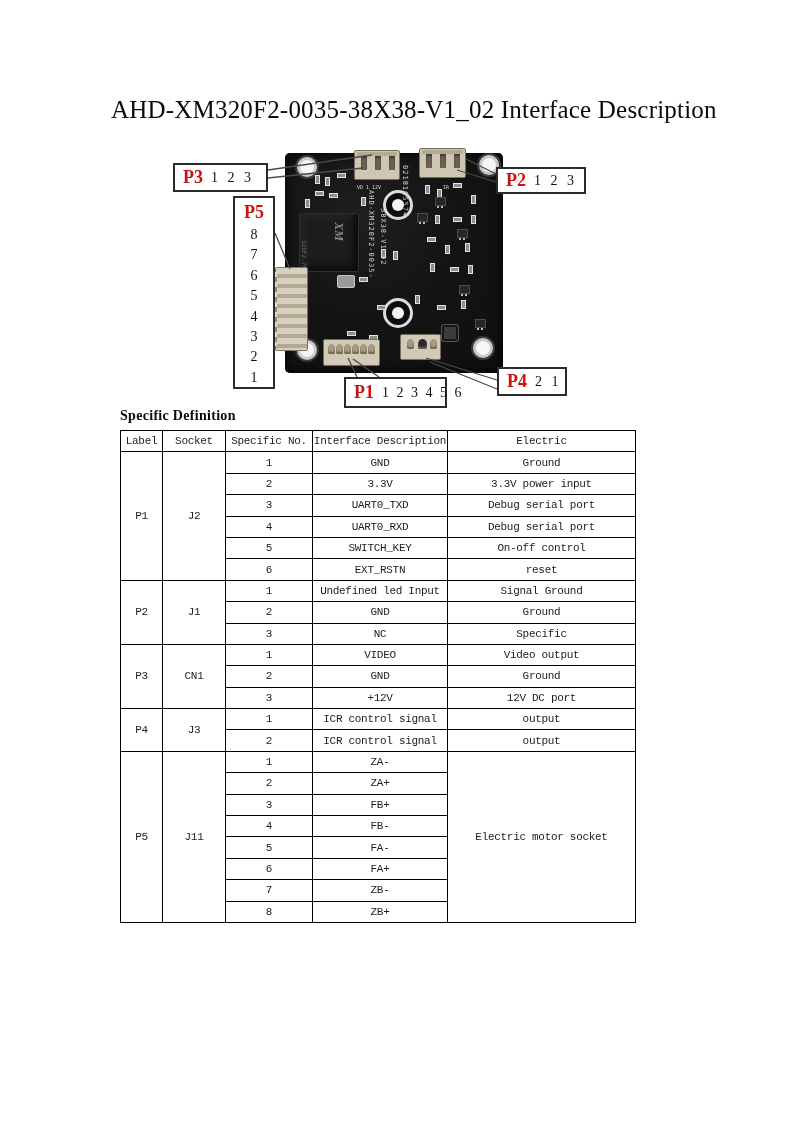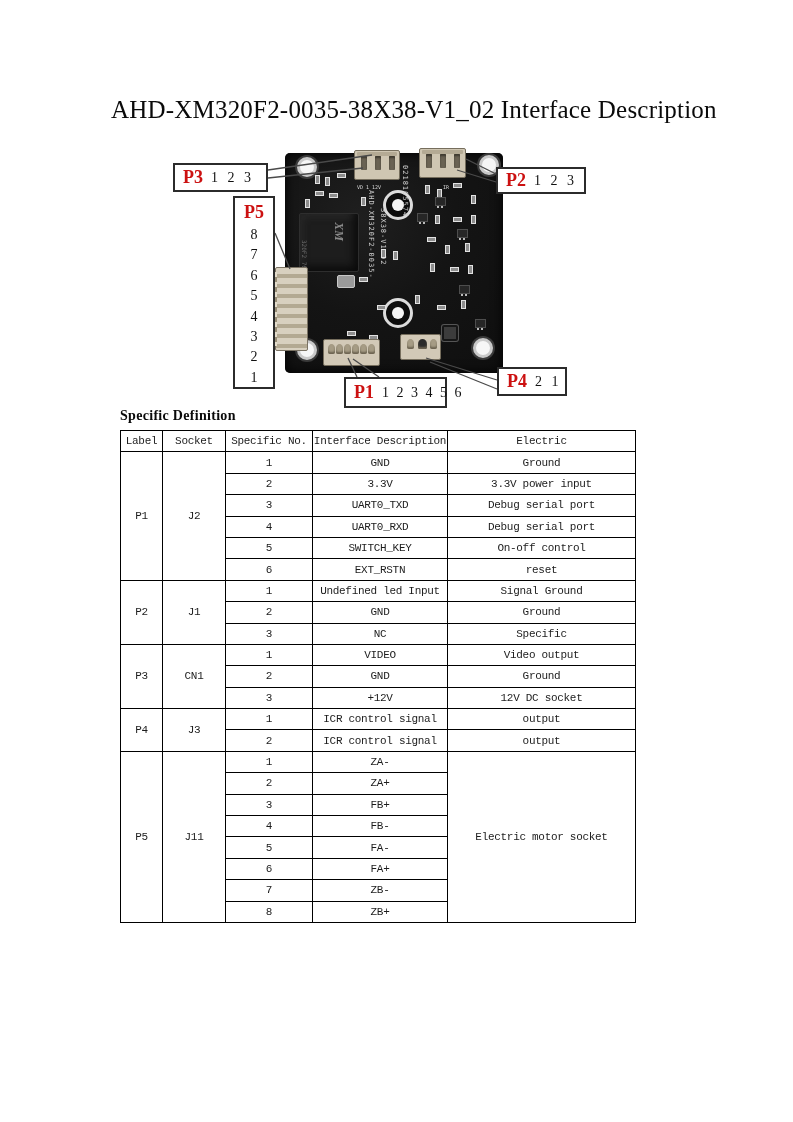--- a/index.html
+++ b/index.html
@@ -294,21 +294,21 @@
         <td>Video output</td>
       </tr>
       <tr>
         <td>2</td>
         <td>GND</td>
         <td>Ground</td>
       </tr>
       <tr>
         <td>3</td>
         <td>+12V</td>
-        <td>12V DC socket</td>
+        <td>12V DC port</td>
       </tr>
       <tr>
         <td rowspan="2">P4</td>
         <td rowspan="2">J3</td>
         <td>1</td>
         <td>ICR control signal</td>
         <td>output</td>
       </tr>
       <tr>
         <td>2</td>

